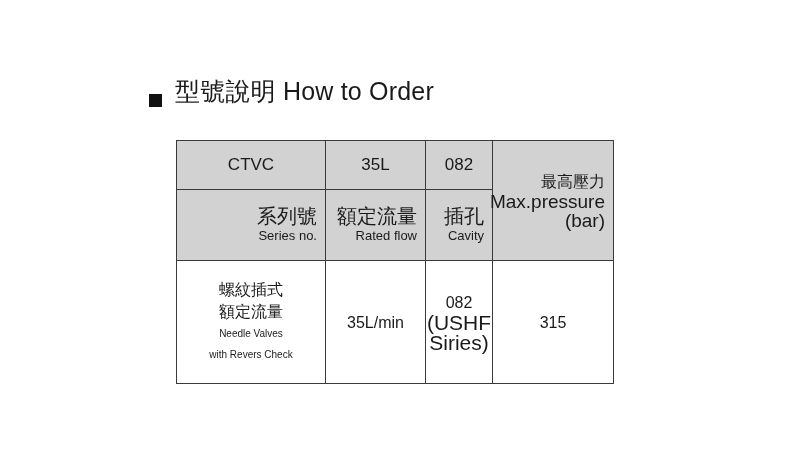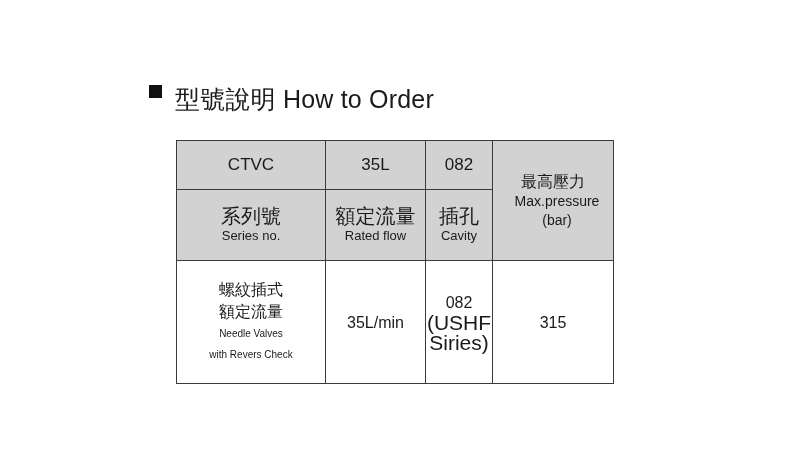--- a/index.html
+++ b/index.html
@@ -13,23 +13,23 @@
     font-family: "Liberation Sans", sans-serif;
     color: #1a1a1a;
     overflow: hidden;
     position: relative;
   }
 
   
   .title-row {
     position: absolute;
     left: 149px;
-    top: 84px;
+    top: 76px;
     display: flex;
-    align-items: flex-start;
+    align-items: flex-end;
     gap: 13px;
   }
   .bullet-square {
     width: 13px;
     height: 13px;
     background: #111111;
     flex: 0 0 auto;
     position: relative;
     top: 1px;
   }
@@ -78,35 +78,35 @@
     font-size: 17px;
     line-height: 20px;
   }
 
   .label-row td {
     height: 54px;
   }
   .cell-stack {
     display: flex;
     flex-direction: column;
-    align-items: center;
+    align-items: flex-end;
     justify-content: center;
     line-height: 19px;
   }
   .cn-line {
     font-size: 20px;
     line-height: 20px;
   }
   .en-line {
     font-size: 13px;
     line-height: 19px;
   }
 
   .press-cell .cn-line { font-size: 16px; }
-  .press-cell .en-line { font-size: 14px; margin-left: 8px; }
+  .press-cell .en-line { font-size: 19px; margin-left: 8px; }
 
   .data-row td {
     height: 106px;
   }
   .data-stack {
     display: flex;
     flex-direction: column;
     align-items: center;
     justify-content: center;
     line-height: 21px;

